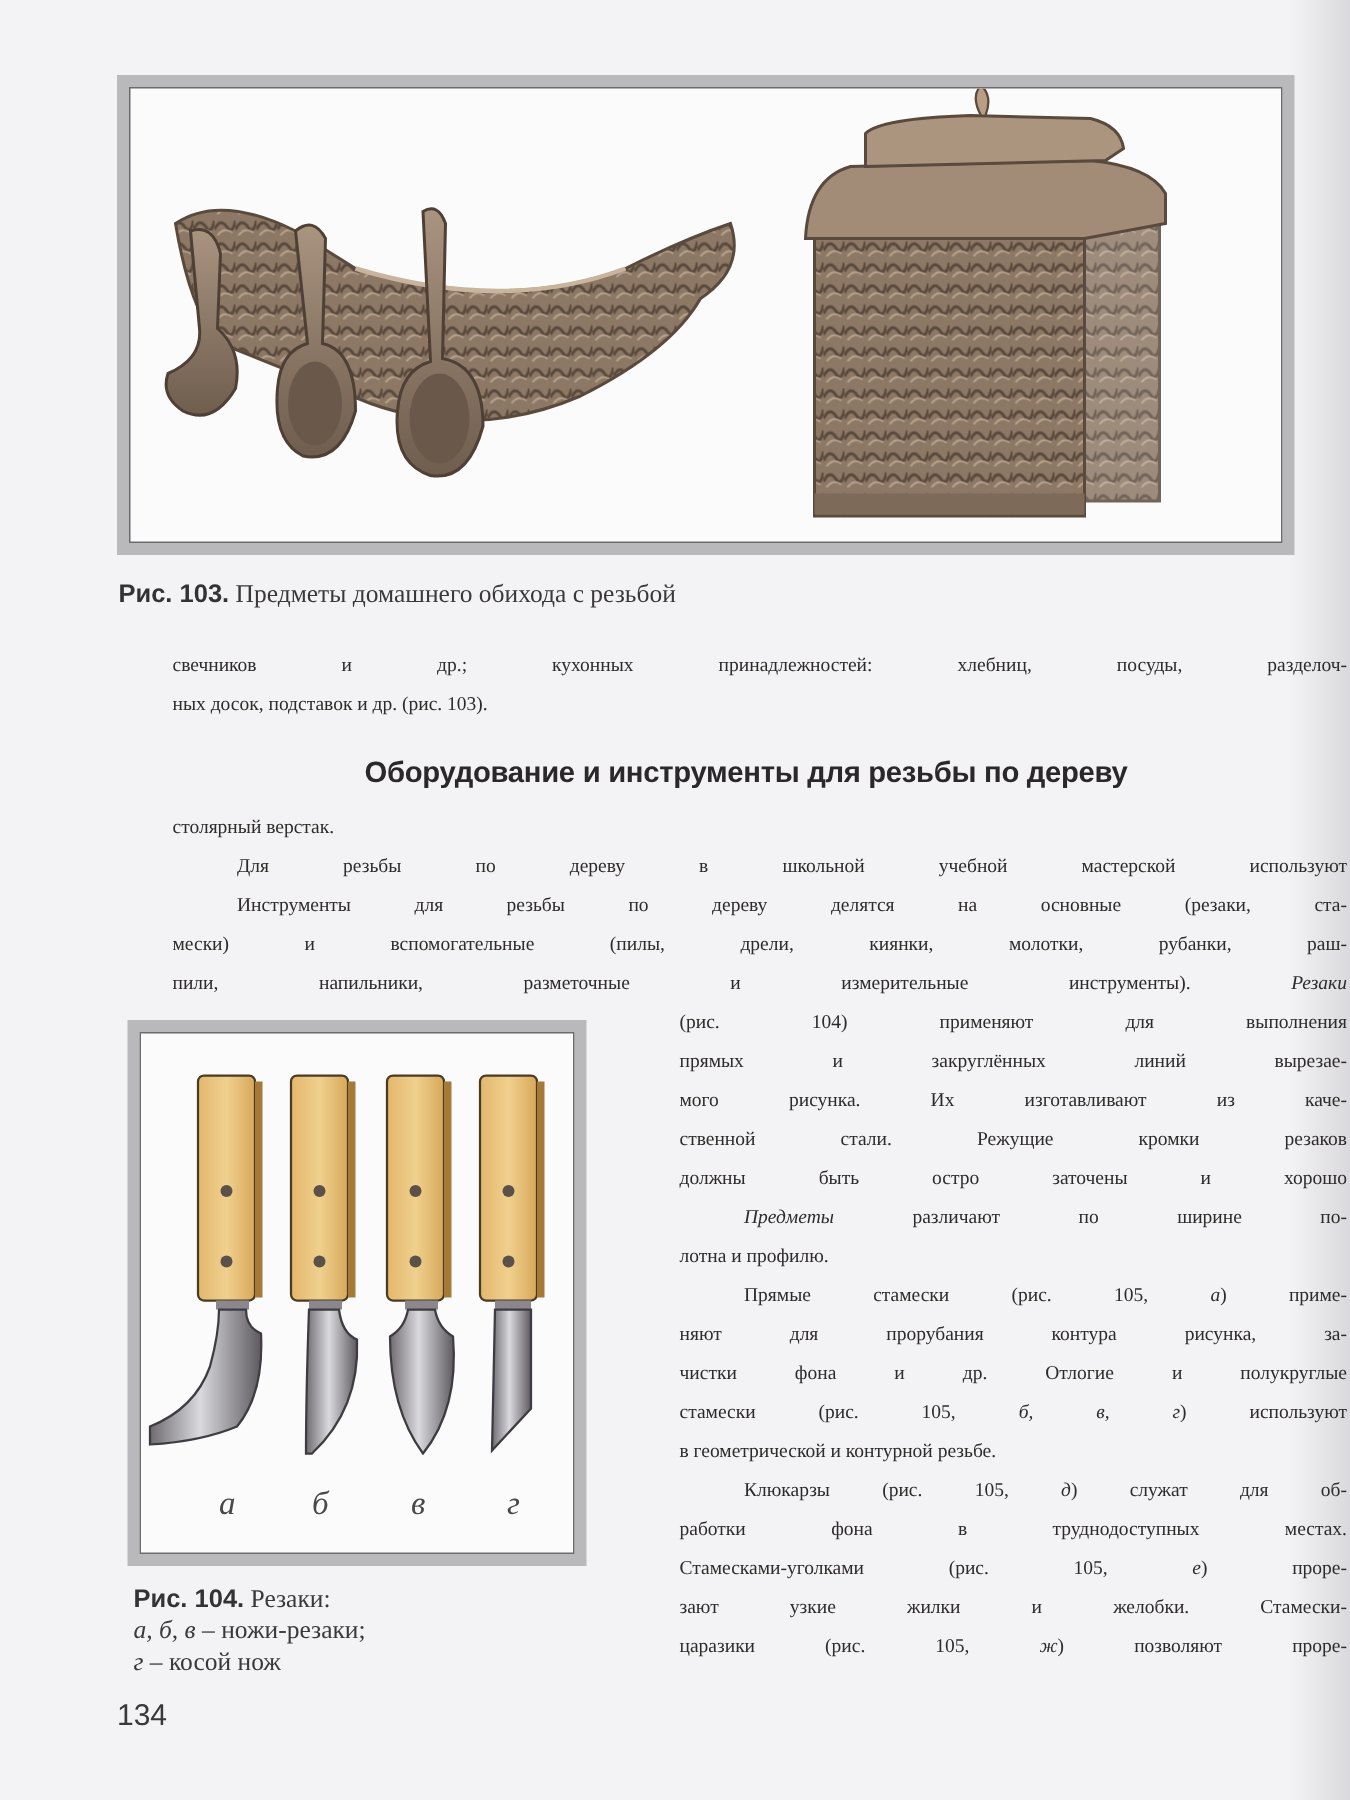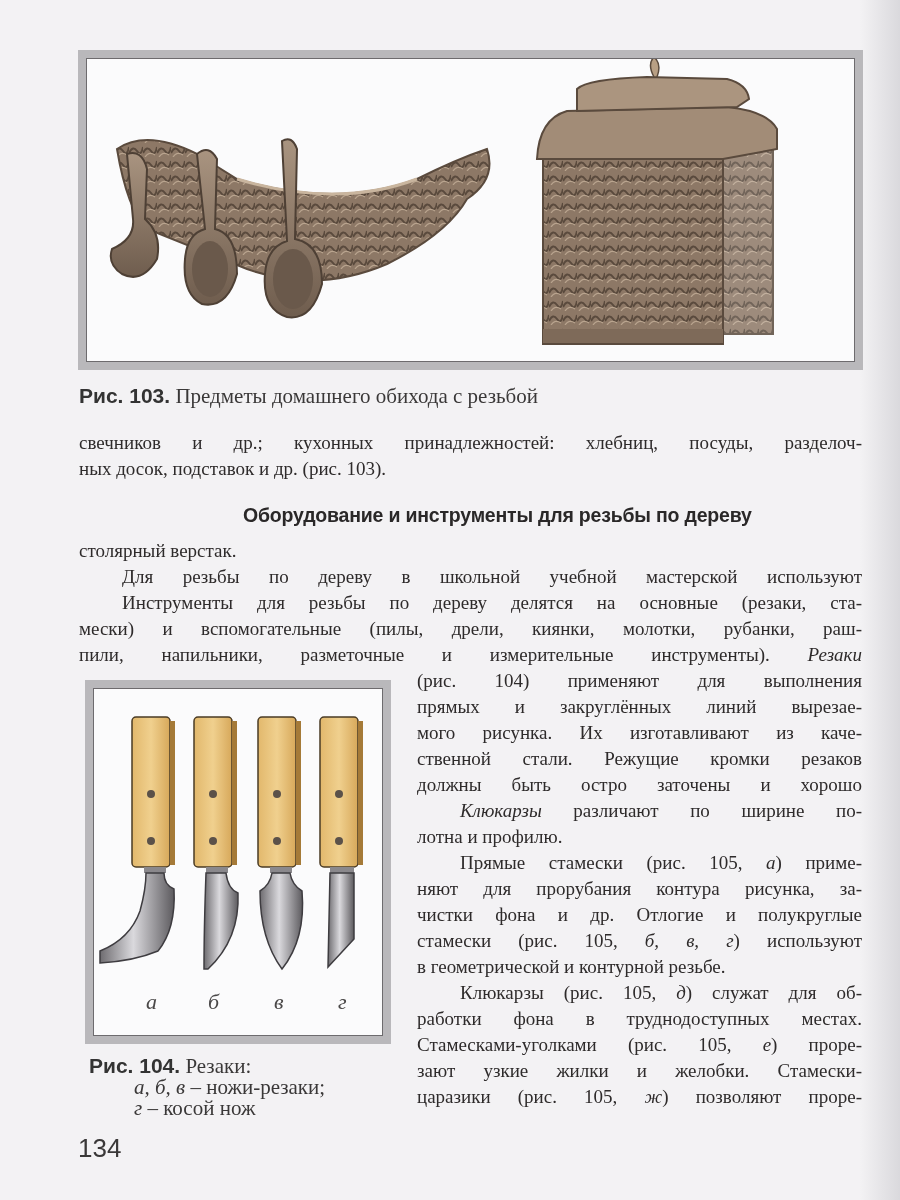--- a/index.html
+++ b/index.html
@@ -23,44 +23,45 @@
   .frame-inner {
     width: 100%; height: 100%; box-sizing: border-box;
     background: #fbfbfc;
     border: 1px solid #6d6b6e;
     position: relative; overflow: hidden;
   }
   #fig103 { left: 78px; top: 50px; width: 785px; height: 320px; }
   #fig104 { left: 85px; top: 680px; width: 306px; height: 364px; }
 
   .caption {
-    position: absolute; font-size: 21px; line-height: 21px; color: #3a3838;
+    position: absolute; font-size: 17px; line-height: 21px; color: #3a3838;
   }
   .caption .fig-label {
     font-family: "Liberation Sans", "DejaVu Sans", sans-serif; font-weight: bold;
     color: #333;
   }
-  .caption i { font-style: italic; margin-left: 45px; }
+  .caption i { font-style: italic; }
 
   .body-text {
-    position: absolute; font-size: 19px; line-height: 26px; color: #2e2b2b;
+    position: absolute; font-size: 13px; line-height: 26px; color: #2e2b2b;
     text-align: justify;
+    margin-left: 36px;
   }
   .line { display: block; white-space: nowrap; text-align-last: justify; text-align: justify; }
   .line.last { text-align-last: left; }
   .indent { padding-left: 43px; }
   .heading {
     position: absolute; left: 243px; top: 504px;
     font-family: "Liberation Sans", "DejaVu Sans", sans-serif; font-weight: bold;
     font-size: 19.5px; color: #2a2828; letter-spacing: -0.2px;
   }
   .page-number {
     position: absolute; left: 78px; top: 1133px;
     font-family: "Liberation Sans", "DejaVu Sans", sans-serif;
-    font-size: 26px; color: #3a3838;
+    font-size: 20px; color: #3a3838;
   }
   .letters { position: absolute; left: 0; right: 0; top: 300px; height: 30px; }
   .letter { position: absolute; font-style: italic; font-size: 22px; color: #4a4848; }
 </style>
 </head>
 <body>
 
 <div class="page-shade"></div>
 
 <div class="frame" id="fig103">
@@ -123,21 +124,21 @@
   <span class="line">мески) и вспомогательные (пилы, дрели, киянки, молотки, рубанки, раш-</span>
   <span class="line"><span>пили, напильники, разметочные и измерительные инструменты). </span><i>Резаки</i></span>
 </div>
 
 <div class="body-text" style="left:417px; top:668px; width:445px;">
   <span class="line">(рис. 104) применяют для выполнения</span>
   <span class="line">прямых и закруглённых линий вырезае-</span>
   <span class="line">мого рисунка. Их изготавливают из каче-</span>
   <span class="line">ственной стали. Режущие кромки резаков</span>
   <span class="line">должны быть остро заточены и хорошо</span>
-  <span class="line indent"><i>Клюкарзы</i><span> различают по ширине по-</span></span>
+  <span class="line indent"><i>Предметы</i><span> различают по ширине по-</span></span>
   <span class="line last">лотна и профилю.</span>
   <span class="line indent"><span>Прямые стамески (рис. 105, </span><i>а</i><span>) приме-</span></span>
   <span class="line">няют для прорубания контура рисунка, за-</span>
   <span class="line">чистки фона и др. Отлогие и полукруглые</span>
   <span class="line"><span>стамески (рис. 105, </span><i>б, в, г</i><span>) используют</span></span>
   <span class="line last">в геометрической и контурной резьбе.</span>
   <span class="line indent"><span>Клюкарзы (рис. 105, </span><i>д</i><span>) служат для об-</span></span>
   <span class="line">работки фона в труднодоступных местах.</span>
   <span class="line"><span>Стамесками-уголками (рис. 105, </span><i>е</i><span>) проре-</span></span>
   <span class="line">зают узкие жилки и желобки. Стамески-</span>

